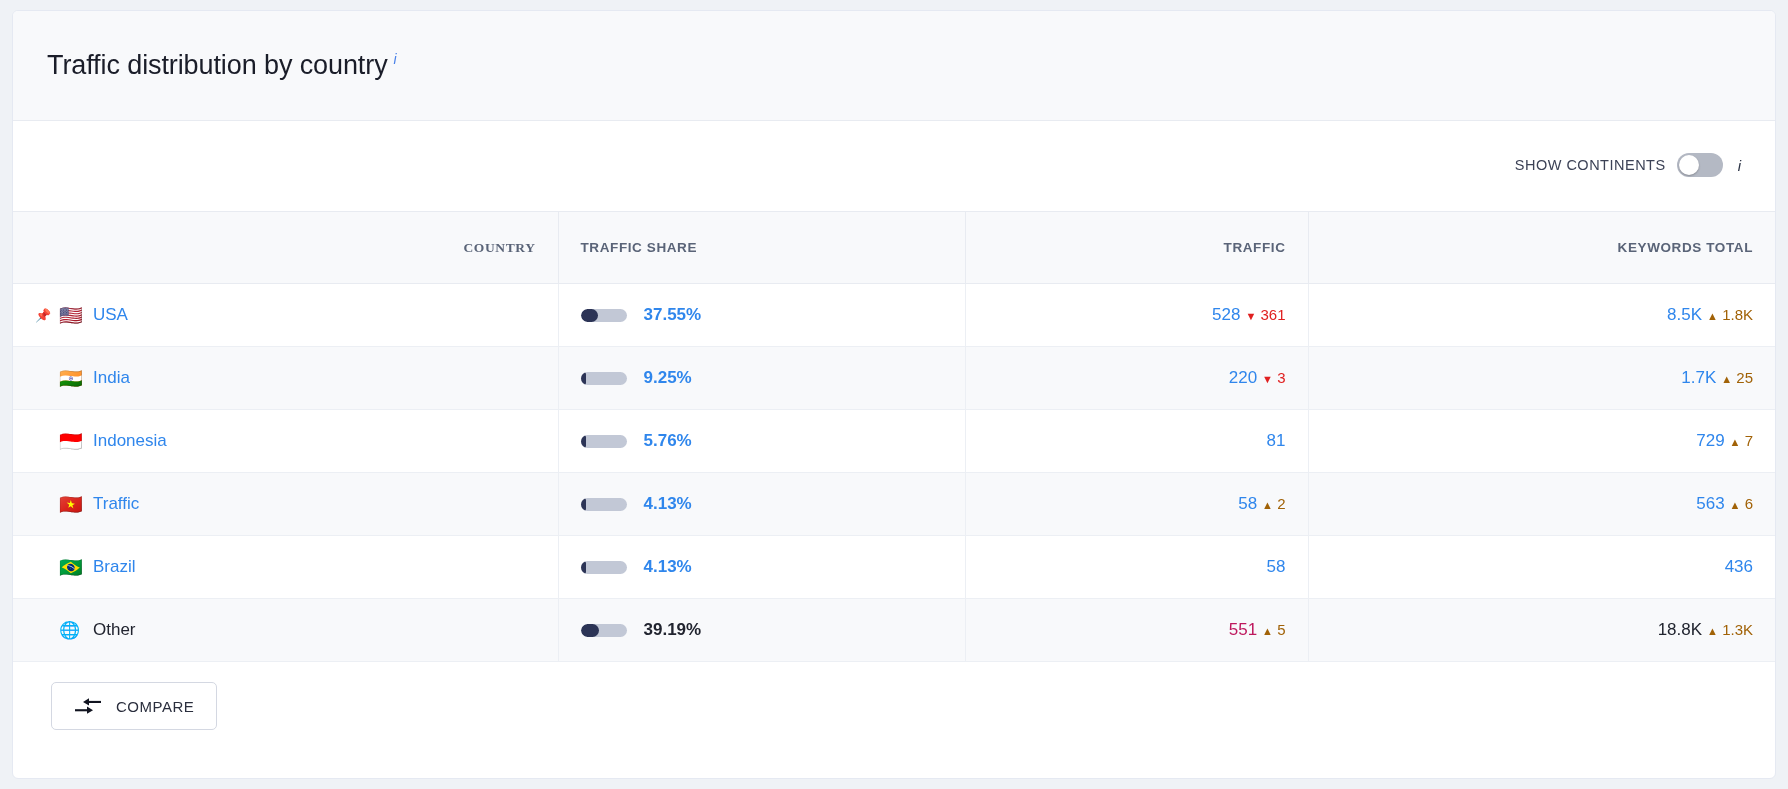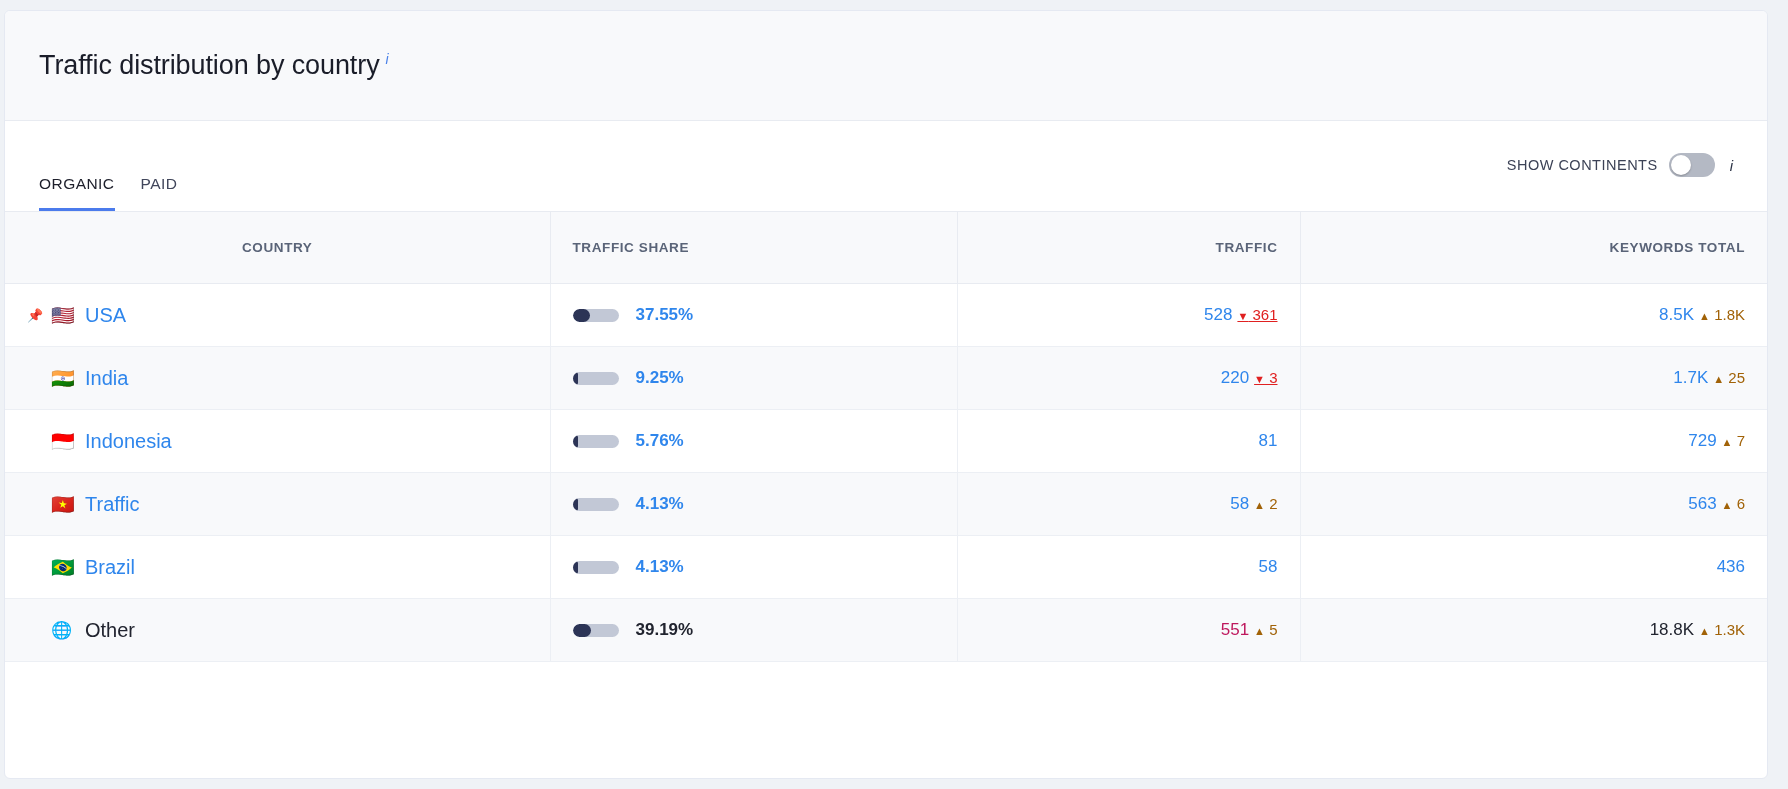--- a/index.html
+++ b/index.html
@@ -4,21 +4,21 @@
 <style>
   * { box-sizing: border-box; margin: 0; padding: 0; }
   html, body {
     width: 1788px; height: 789px;
     background: #eff2f6;
     font-family: "Liberation Sans", sans-serif;
     -webkit-font-smoothing: antialiased;
   }
   .card {
     position: absolute;
-    left: 4px; top: 10px;
+    left: 12px; top: 10px;
     width: 1764px; height: 769px;
     background: #ffffff;
     border: 1px solid #e5e9f2;
     border-radius: 6px;
     overflow: hidden;
   }
   
   .card-header {
     height: 110px;
     background: #f8f9fb;
@@ -117,21 +117,21 @@
     font-size: 13.5px;
     letter-spacing: 0.6px;
     color: #5a6478;
     font-weight: 700;
     border-top: 1px solid #e8ebf1;
     border-bottom: 1px solid #e8ebf1;
     border-right: 1px solid #e8ebf1;
     padding: 0 22px;
   }
   table.traffic-table th:last-child { border-right: none; }
-  th.col-country  { width: 545px;  text-align: center;  padding-left: 38px; }
+  th.col-country  { width: 545px;  text-align: right;  padding-left: 38px; font-family: Liberation Serif, serif; }
   th.col-share    { width: 407px;  text-align: left;  padding-left: 22px; }
   th.col-traffic  { width: 343px;  text-align: right; padding-right: 32px; }
   th.col-keywords { width: 467px;  text-align: right; padding-right: 38px; }
 
   table.traffic-table td {
     height: 63px;
     border-bottom: 1px solid #eceff4;
     border-right: 1px solid #eceff4;
     font-size: 17px;
     color: #2f86ec;
@@ -160,21 +160,21 @@
   }
   .pin-spacer { width: 15px; flex: none; }
   .flag {
     font-size: 19px;
     line-height: 1;
     flex: none;
     width: 25px;
     display: inline-block;
   }
   .country-name {
-    font-size: 20px;
+    font-size: 17px;
     color: #2f86ec;
     cursor: pointer;
     text-align: right;
   }
   .country-name.plain { color: #21242f; cursor: default; }
   .globe-icon { font-size: 17px; color: #2b3346; }
 
   
   .share-wrap { display: flex; align-items: center; gap: 17px; font-weight: bold; }
   .bar {
@@ -191,21 +191,21 @@
     background: #2c3456;
     border-radius: 7px;
     min-width: 5px;
   }
   .share-val { font-size: 17px; color: #2f86ec; }
   .share-val.plain { color: #21242f; }
 
   .delta { font-size: 15px; margin-left: 5px; }
   .delta .arrow { font-size: 11px; }
   .delta.up   { color: #a16207; }
-  .delta.down { color: #e02020; text-decoration: underline; }
+  .delta.down { color: #e02020; }
 
   
   .card-footer {
     padding: 20px 38px 0 38px;
     background: #ffffff;
   }
   .compare-btn {
     display: inline-flex;
     align-items: center;
     gap: 14px;
@@ -225,24 +225,20 @@
 </head>
 <body>
 
 <div class="card">
 
   <div class="card-header">
     <h1 class="card-title"><span>Traffic distribution by country</span><sup class="info-sup">i</sup></h1>
   </div>
 
   <div class="tabs-bar">
-    <div class="tabs">
-      <div class="tab active">ORGANIC</div>
-      <div class="tab">PAID</div>
-    </div>
     <div class="toggle-area">
       <span class="toggle-label">SHOW CONTINENTS</span>
       <div class="switch">
         <div class="knob"></div>
       </div>
       <span class="info-i">i</span>
     </div>
   </div>
 
   <table class="traffic-table">
@@ -365,13 +361,26 @@
               </div>
               <span class="share-val plain">39.19%</span>
             </div>
           </td>
           <td class="traffic-cell"><span style="color: #be185d;">551</span><span class="delta up"><span class="arrow">▲</span> 5</span></td>
           <td class="keywords-cell"><span style="color: rgb(33, 36, 47);">18.8K</span><span class="delta up"><span class="arrow">▲</span> 1.3K</span></td>
         </tr>
       </tbody>
   </table>
 
+  <div class="card-footer">
+    <button class="compare-btn">
+      <svg class="compare-icon" width="28" height="20" viewBox="0 0 28 20">
+        <g fill="#111420">
+          <rect x="1" y="13.2" width="14" height="2.1"></rect>
+          <polygon points="13,10.6 19,14.2 13,17.8"></polygon>
+          <rect x="13" y="4.9" width="14" height="2.1"></rect>
+          <polygon points="15,2.3 9,5.9 15,9.5"></polygon>
+        </g>
+      </svg>
+      <span>COMPARE</span>
+    </button>
+  </div>
 </div>
 
 </body></html>

